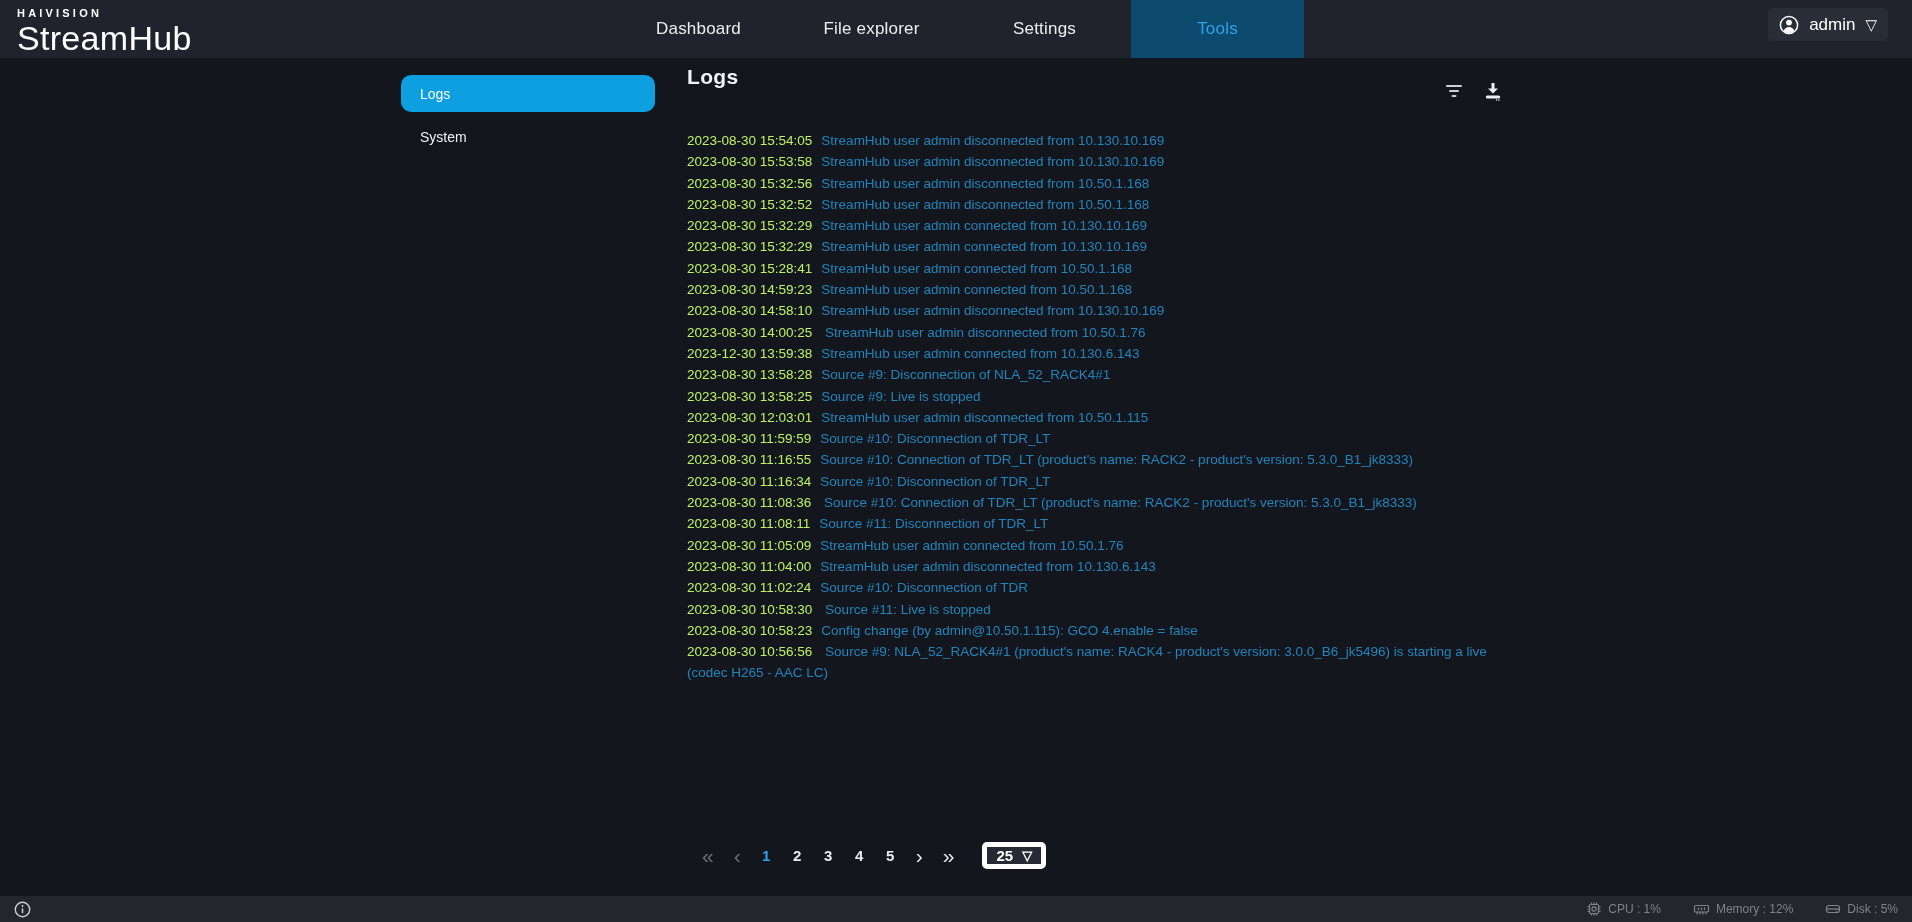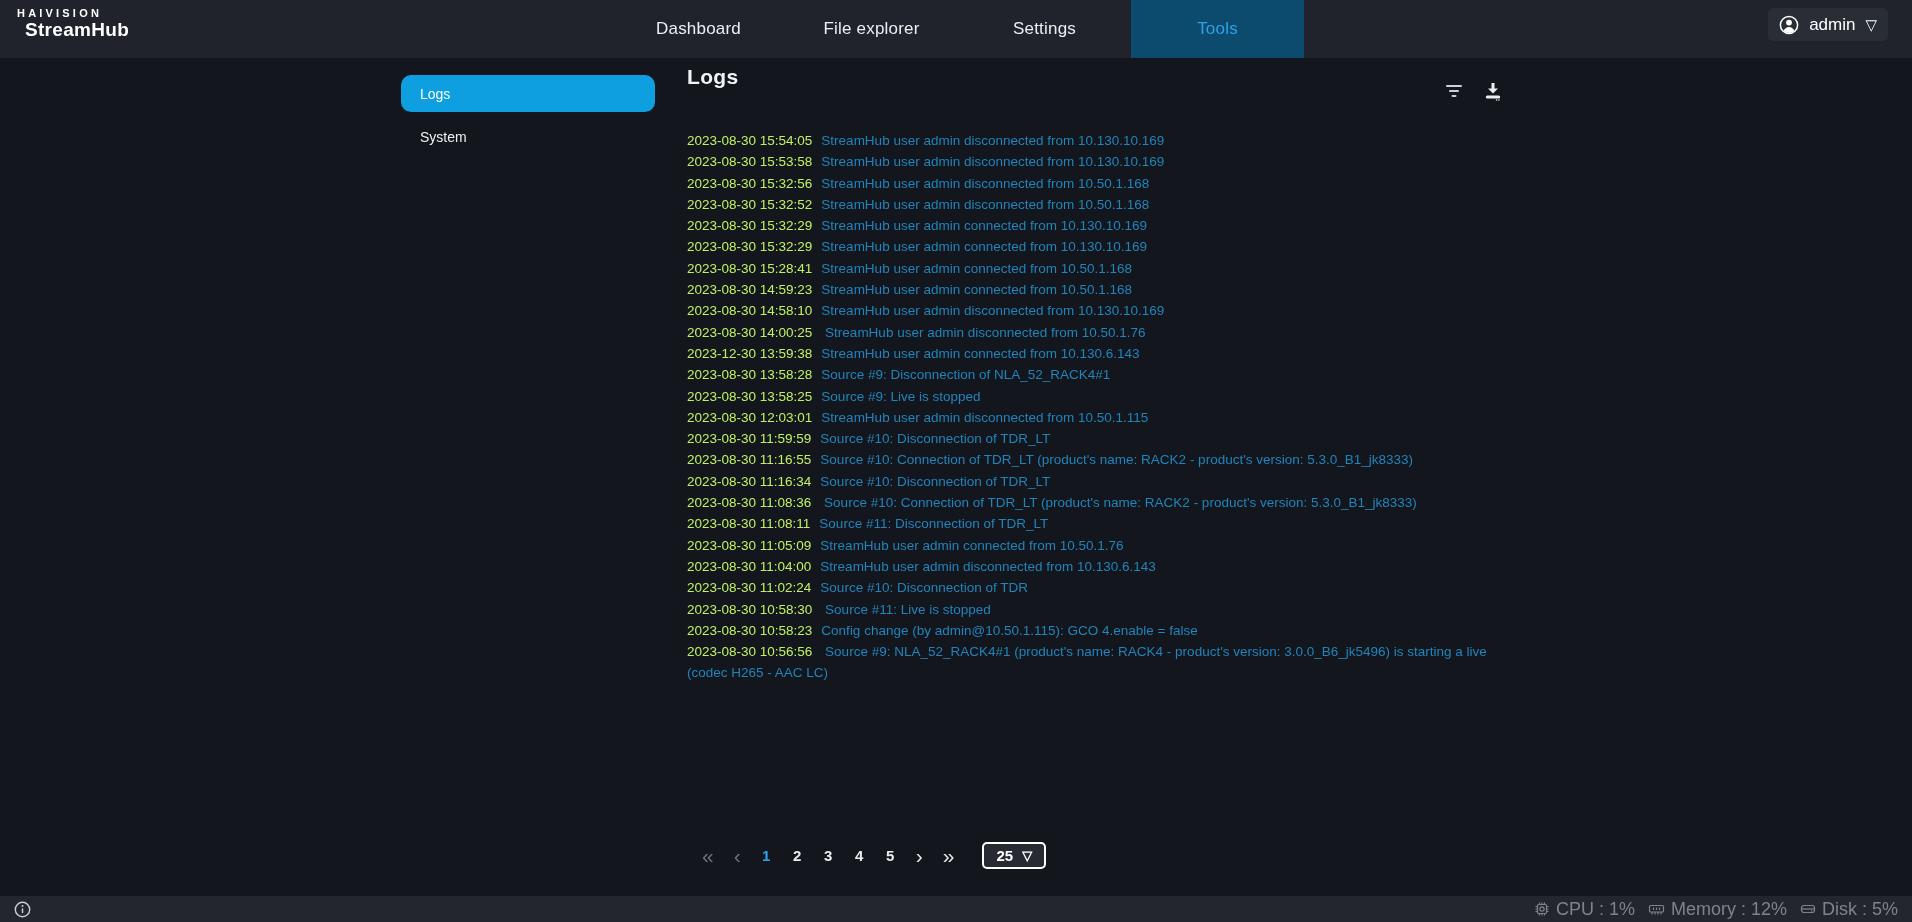--- a/index.html
+++ b/index.html
@@ -11,21 +11,21 @@
     color:#e9ecef;
   }
 
   
   .header {
     position:absolute; top:0; left:0; width:1912px; height:58px;
     background:#20232c;
   }
   .brand { position:absolute; left:17px; top:7px; color:#fff; }
   .brand-top { font-size:11px; font-weight:700; letter-spacing:3.2px; }
-  .brand-bottom { font-size:19px; font-weight:700; letter-spacing:0.3px; margin-top:0px;margin-left:8px; }
+  .brand-bottom { font-size:34px; font-weight:400; letter-spacing:0.3px; margin-top:0px; }
   .nav { position:absolute; left:612px; top:0; height:58px; display:flex; }
   .nav-tab {
     width:173px; height:58px; display:flex; align-items:center; justify-content:center;
     font-size:17px; color:#eceef1; letter-spacing:0.2px; cursor:pointer;
   }
   .nav-tab.active { background:#0c4a6e; color:#2da2e8; }
   .user-menu {
     position:absolute; right:24px; top:8px; height:33px;
     background:#292d36; border-radius:5px;
     display:flex; align-items:center; gap:10px; padding:0 11px; cursor:pointer;
@@ -67,33 +67,33 @@
   .pg-arrow { font-size:21px; color:#e9ecef; margin:0 10px; cursor:pointer; line-height:1; }
   .pg-arrow.muted { color:#6d727b; }
   .pg-pages { display:inline-flex; }
   .pg-num {
     min-width:25px; text-align:center; margin:0 3px;
     font-size:15px; font-weight:700; color:#e9ecef; cursor:pointer;
   }
   .pg-num.current { color:#2da2e8; }
   .page-size {
     margin-left:18px; width:64px; height:27px;
-    background:#272a33; border:2px solid #ffffff; border-radius:5px;
+    background:#272a33; border:5px solid #ffffff; border-radius:5px;
     display:flex; align-items:center; justify-content:center; gap:9px;
     font-size:15px; font-weight:700; color:#fff; cursor:pointer;
   }
   .page-size .tri { font-size:13px; }
 
   
   .statusbar {
     position:absolute; left:0; bottom:0; width:1912px; height:26px;
     background:#23262d; display:flex; align-items:center; justify-content:space-between;
     padding:0 14px;
   }
-  .stats { display:flex; align-items:center; gap:13px; color:#7e838b; font-size:18px; }
+  .stats { display:flex; align-items:center; gap:32px; color:#7e838b; font-size:12px; }
   .stat { display:flex; align-items:center; gap:6px; }
   .stat svg { color:#7e838b; }
 </style>
 </head>
 <body>
 
 <div class="header">
   <div class="brand">
     <div class="brand-top">HAIVISION</div>
     <div class="brand-bottom">StreamHub</div>

